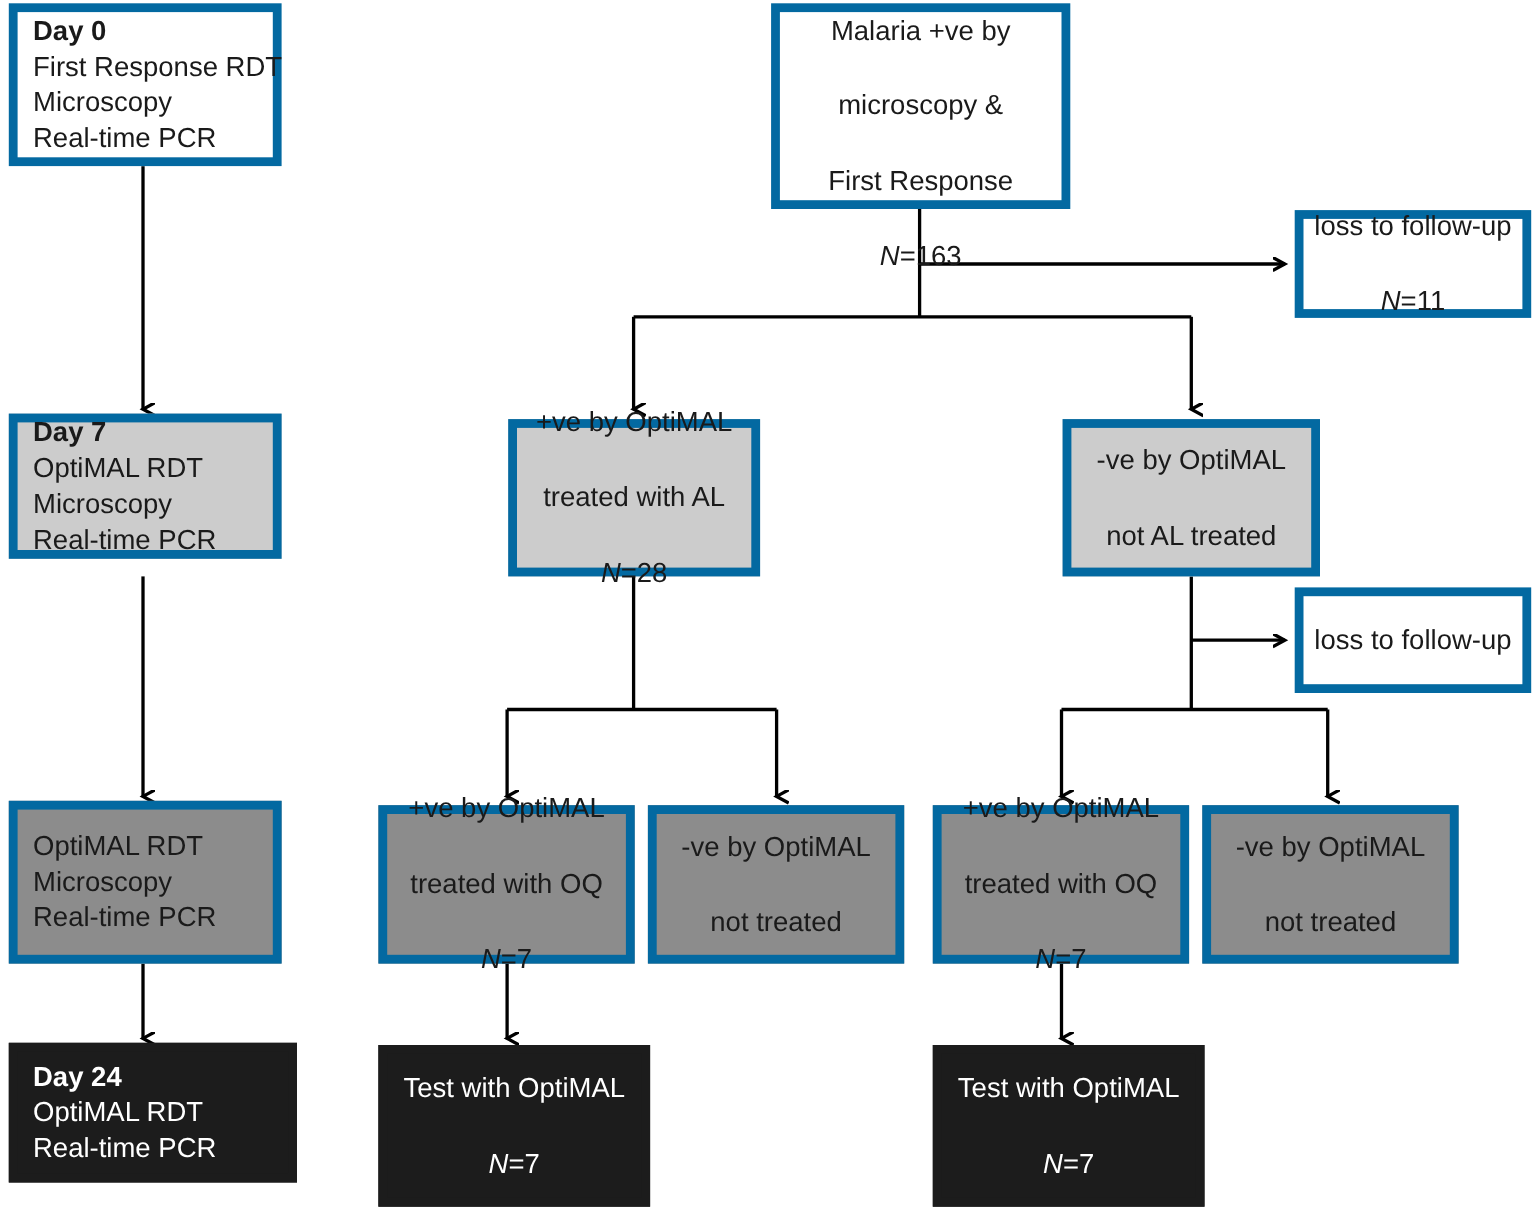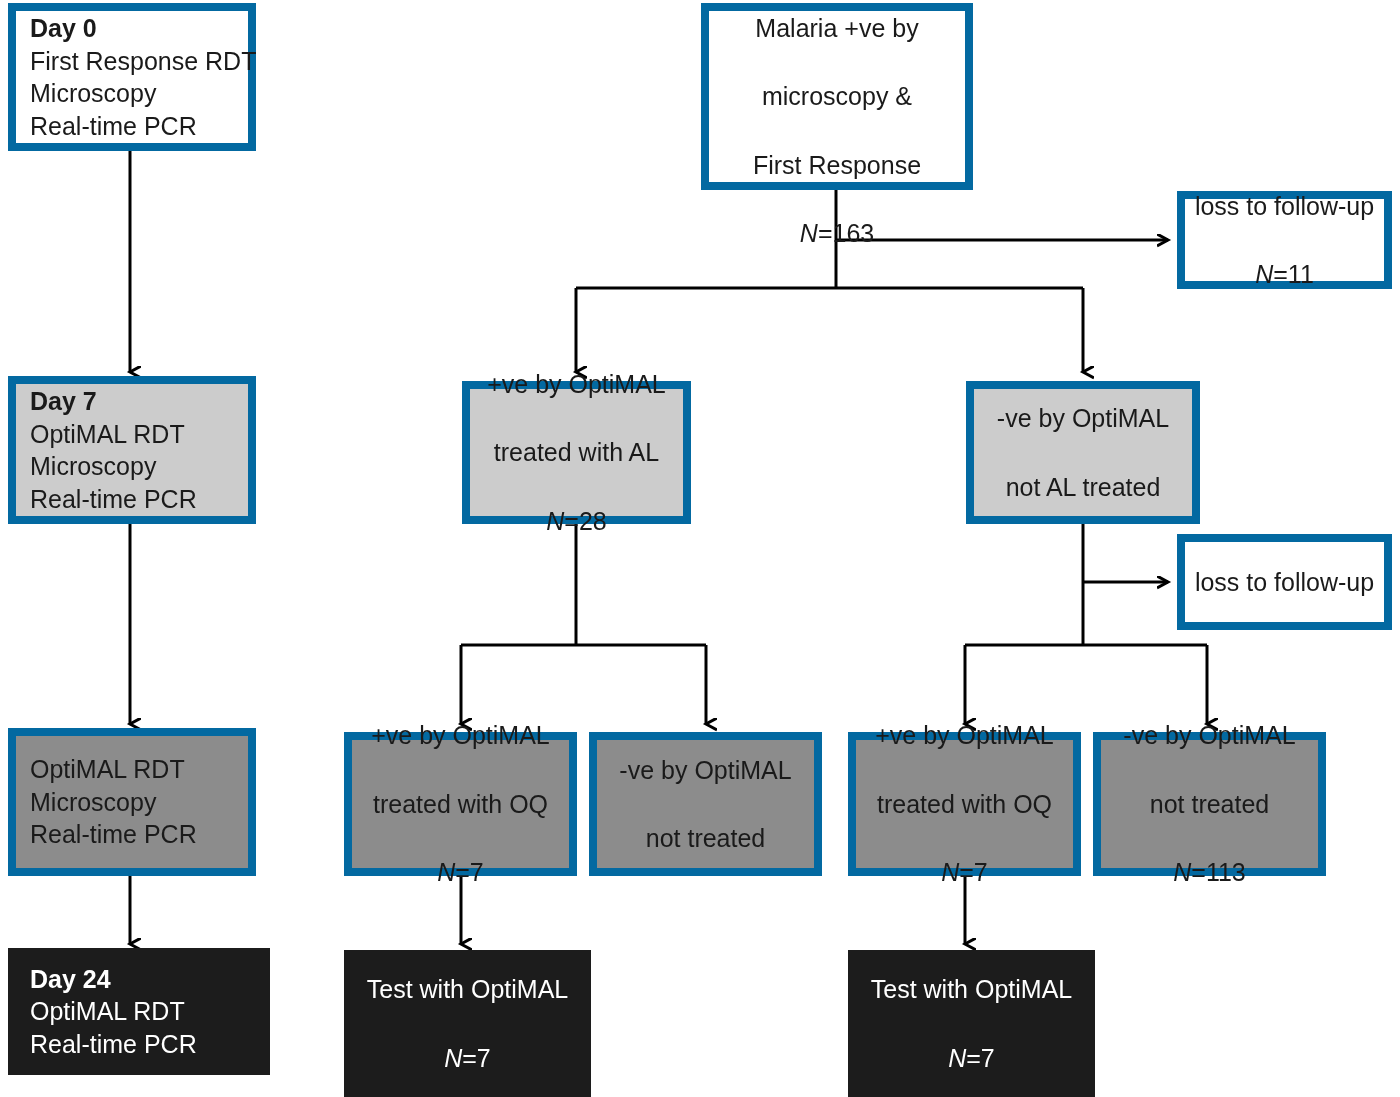--- a/index.html
+++ b/index.html
@@ -89,21 +89,21 @@
     </g>
   </svg>
 
   <div class="node-box fill-white align-left" style="left:8px; top:3px; width:248px; height:148px;">
     <span class="ln bold">Day 0</span>
     <span class="ln">First Response RDT</span>
     <span class="ln">Microscopy</span>
     <span class="ln">Real-time PCR</span>
   </div>
 
-  <div class="node-box fill-light align-left" style="left:8px; top:376px; width:248px; height:148px;">
+  <div class="node-box fill-light align-left" style="left:8px; top:376px; width:248px; height:132px;">
     <span class="ln bold">Day 7</span>
     <span class="ln">OptiMAL RDT</span>
     <span class="ln">Microscopy</span>
     <span class="ln">Real-time PCR</span>
   </div>
 
   <div class="node-box fill-medium align-left" style="left:8px; top:728px; width:248px; height:148px;">
     <span class="ln">OptiMAL RDT</span>
     <span class="ln">Microscopy</span>
     <span class="ln">Real-time PCR</span>
@@ -156,21 +156,20 @@
 
   <div class="node-box fill-medium align-center" style="left:848px; top:732px; width:233px; height:144px;">
     <span class="ln">+ve by OptiMAL</span>
     <span class="ln">treated with OQ</span>
     <span class="ln"><span class="ital">N</span><span>=7</span></span>
   </div>
 
   <div class="node-box fill-medium align-center" style="left:1093px; top:732px; width:233px; height:144px;">
     <span class="ln">-ve by OptiMAL</span>
     <span class="ln">not treated</span>
-    <span class="ln"><span class="ital">N</span><span>=113</span></span>
   </div>
 
   <div class="node-box fill-dark align-center" style="left:344px; top:950px; width:247px; height:147px;">
     <span class="ln">Test with OptiMAL</span>
     <span class="ln"><span class="ital">N</span><span>=7</span></span>
   </div>
 
   <div class="node-box fill-dark align-center" style="left:848px; top:950px; width:247px; height:147px;">
     <span class="ln">Test with OptiMAL</span>
     <span class="ln"><span class="ital">N</span><span>=7</span></span>

